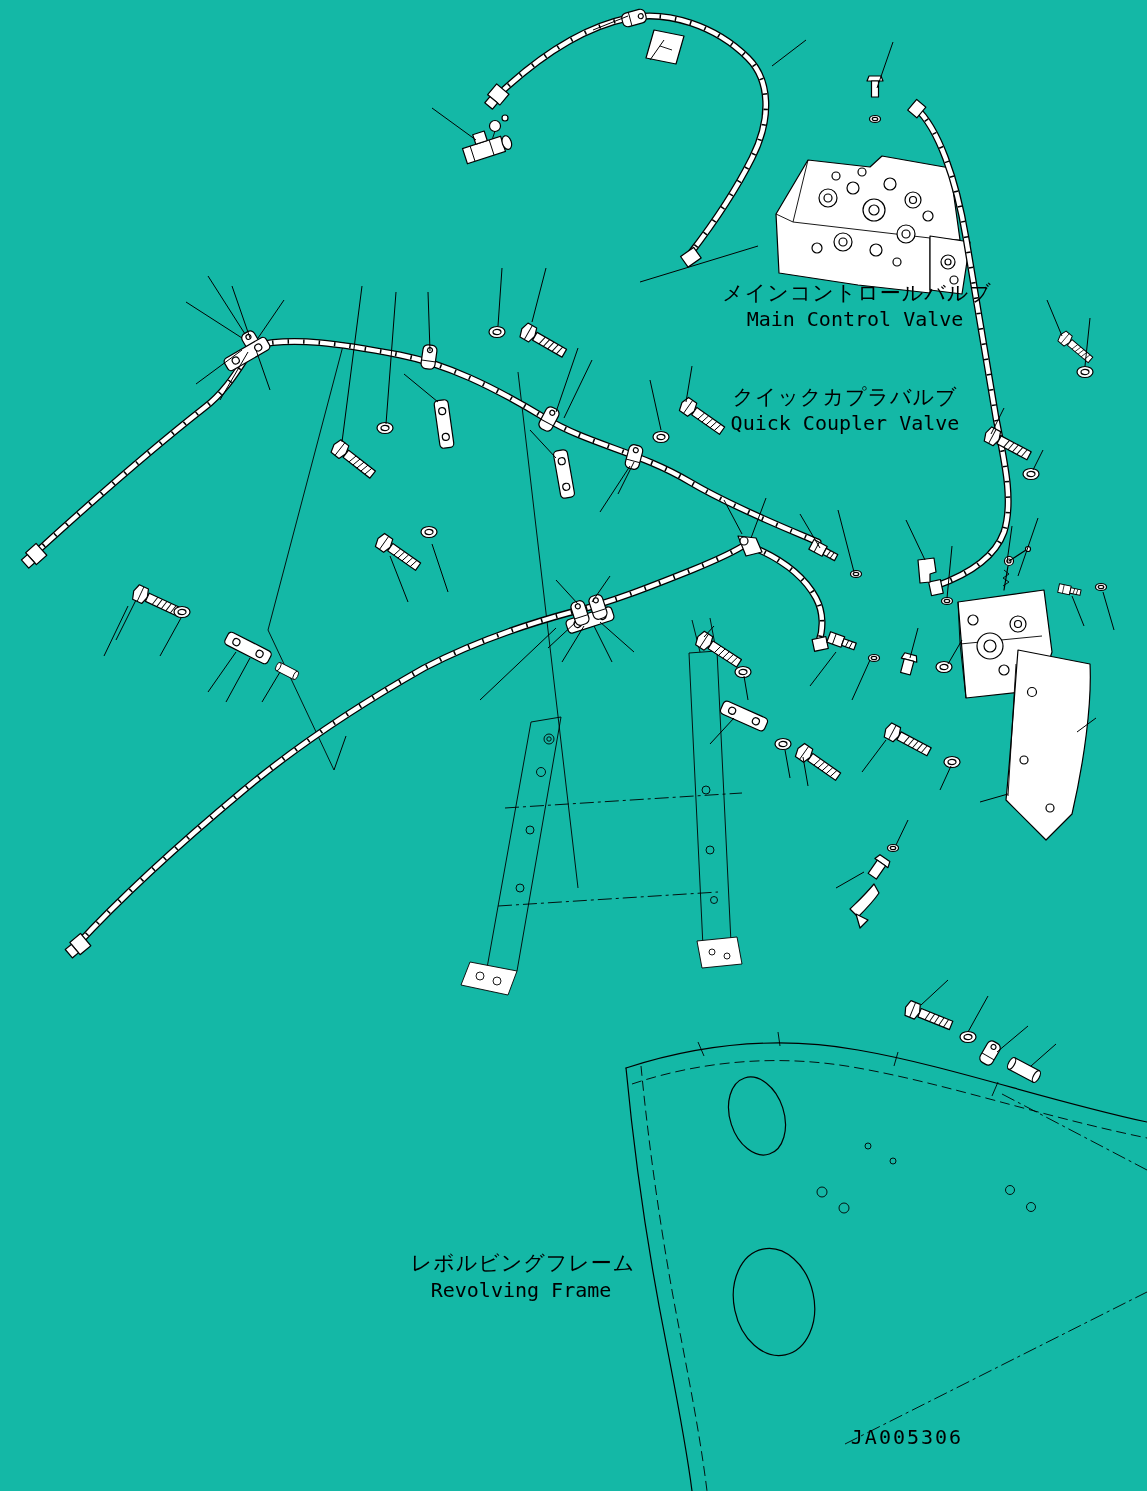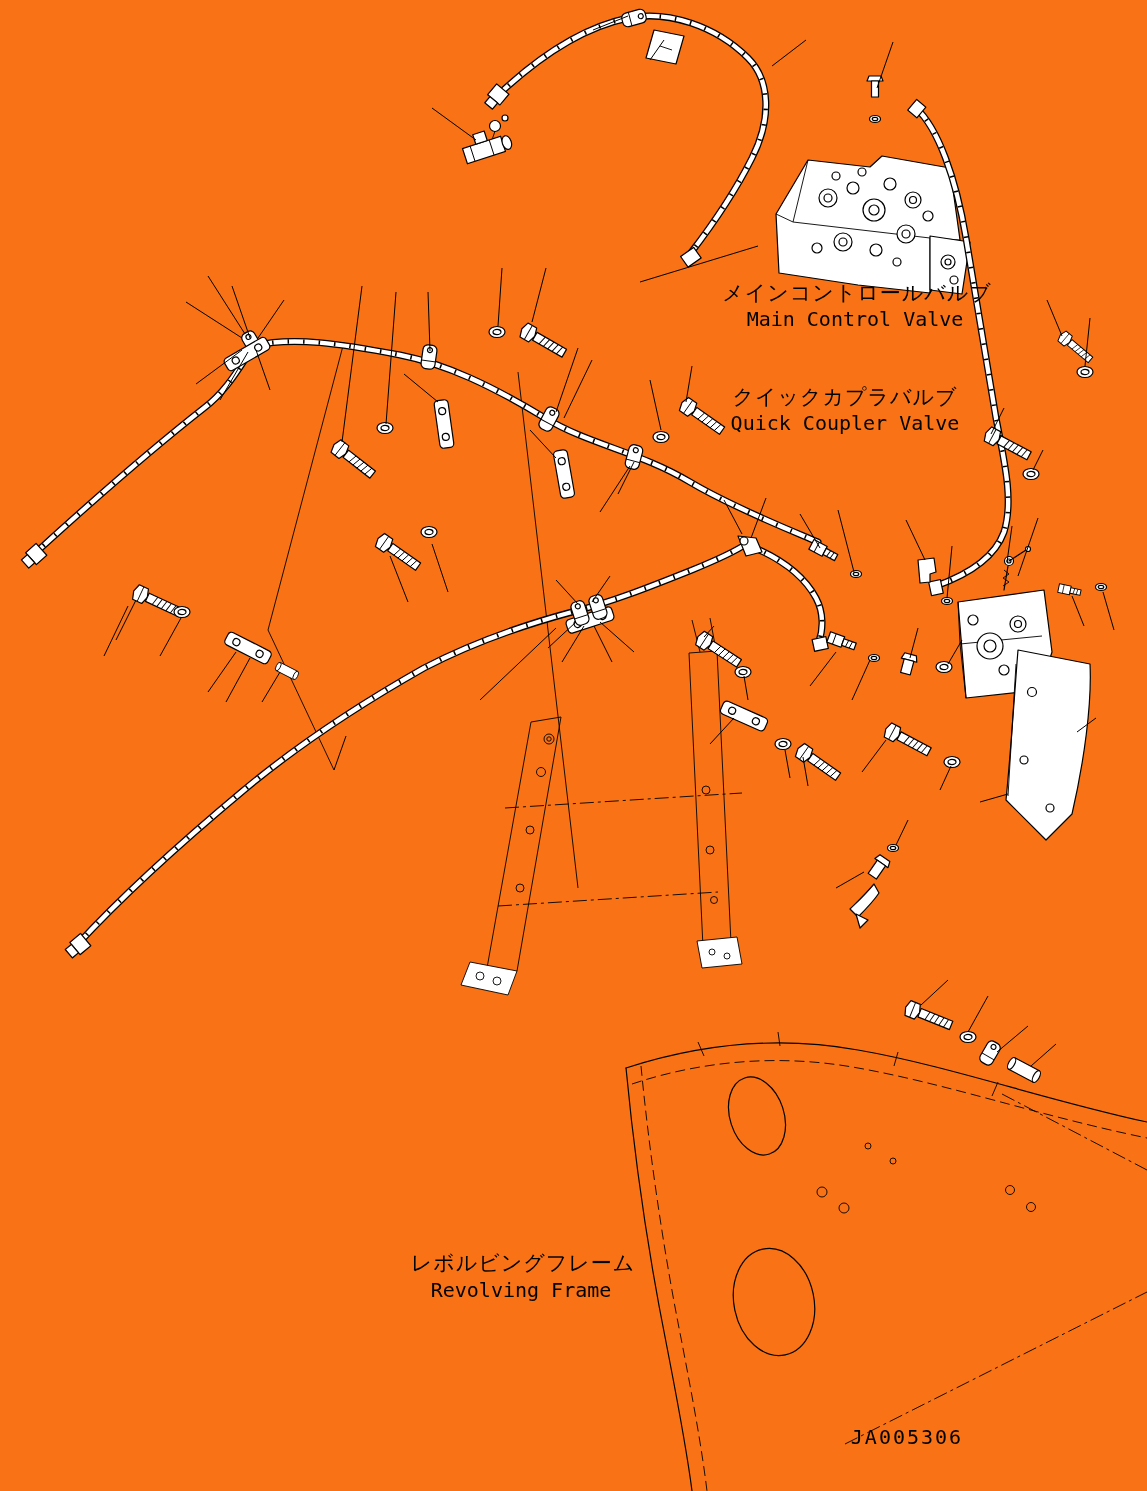--- a/index.html
+++ b/index.html
@@ -1,16 +1,16 @@
 <!DOCTYPE html>
 <html><head>
 <meta charset="utf-8">
 <style>
   html,body{margin:0;padding:0;background:#fff}
-  .page{position:relative;width:1147px;height:1491px;background:#f97316;overflow:hidden;font-family:"DejaVu Sans Mono","Liberation Mono",monospace}
+  .page{position:relative;width:1147px;height:1491px;background:#14b8a6;overflow:hidden;font-family:"DejaVu Sans Mono","Liberation Mono",monospace}
   svg{display:block}
   .ln{stroke:#000;stroke-width:1.2;fill:none;stroke-linejoin:round;stroke-linecap:round}
   .thin{stroke:#000;stroke-width:0.9;fill:none}
   .part{stroke:#000;stroke-width:1.2;fill:#fff;stroke-linejoin:round}
   .hose-out{stroke:#000;stroke-width:7;fill:none;stroke-linecap:round}
   .hose-in{stroke:#fff;stroke-width:4.4;fill:none;stroke-linecap:round}
   .hatch{stroke:#000;stroke-width:4.4;fill:none;stroke-dasharray:1.5 14;stroke-linecap:butt}
   .leader{stroke:#000;stroke-width:1;fill:none}
   .dashdot{stroke-dasharray:14 4 3 4}
   .dash{stroke-dasharray:10 5}

